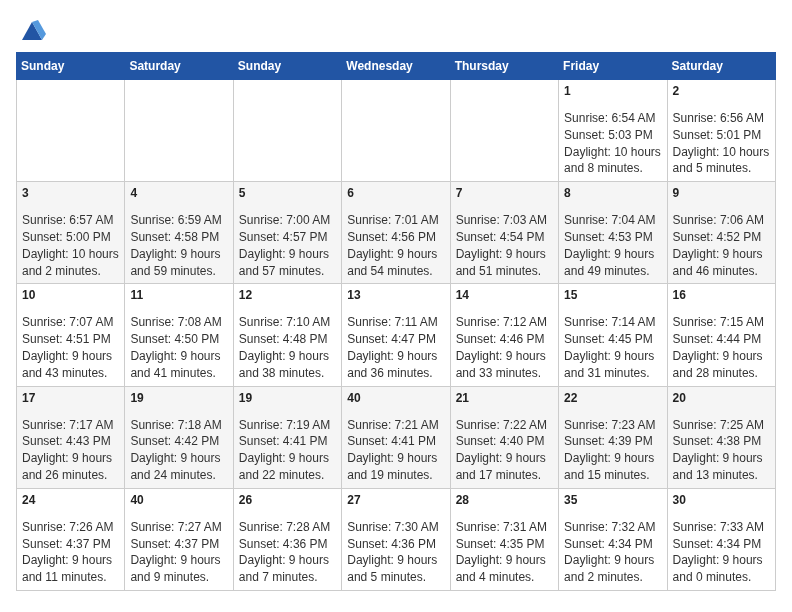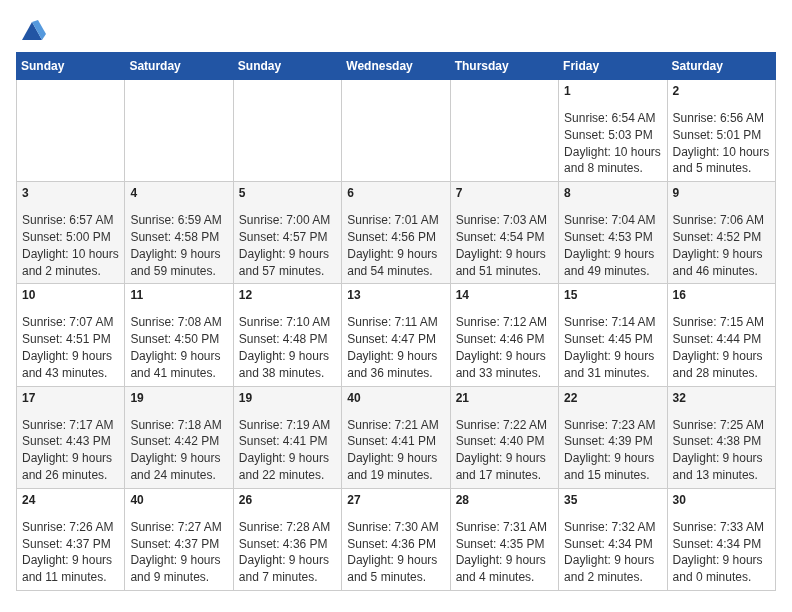--- a/index.html
+++ b/index.html
@@ -215,21 +215,21 @@
         </td>
         <td>
           <span class="day-num">21</span>
           <div class="day-info">Sunrise: 7:22 AM<br>Sunset: 4:40 PM<br>Daylight: 9 hours<br>and 17 minutes.</div>
         </td>
         <td>
           <span class="day-num">22</span>
           <div class="day-info">Sunrise: 7:23 AM<br>Sunset: 4:39 PM<br>Daylight: 9 hours<br>and 15 minutes.</div>
         </td>
         <td>
-          <span class="day-num">32</span>
+          <span class="day-num">20</span>
           <div class="day-info">Sunrise: 7:25 AM<br>Sunset: 4:38 PM<br>Daylight: 9 hours<br>and 13 minutes.</div>
         </td>
       </tr>
       <tr>
         <td>
           <span class="day-num">24</span>
           <div class="day-info">Sunrise: 7:26 AM<br>Sunset: 4:37 PM<br>Daylight: 9 hours<br>and 11 minutes.</div>
         </td>
         <td>
           <span class="day-num">40</span>

